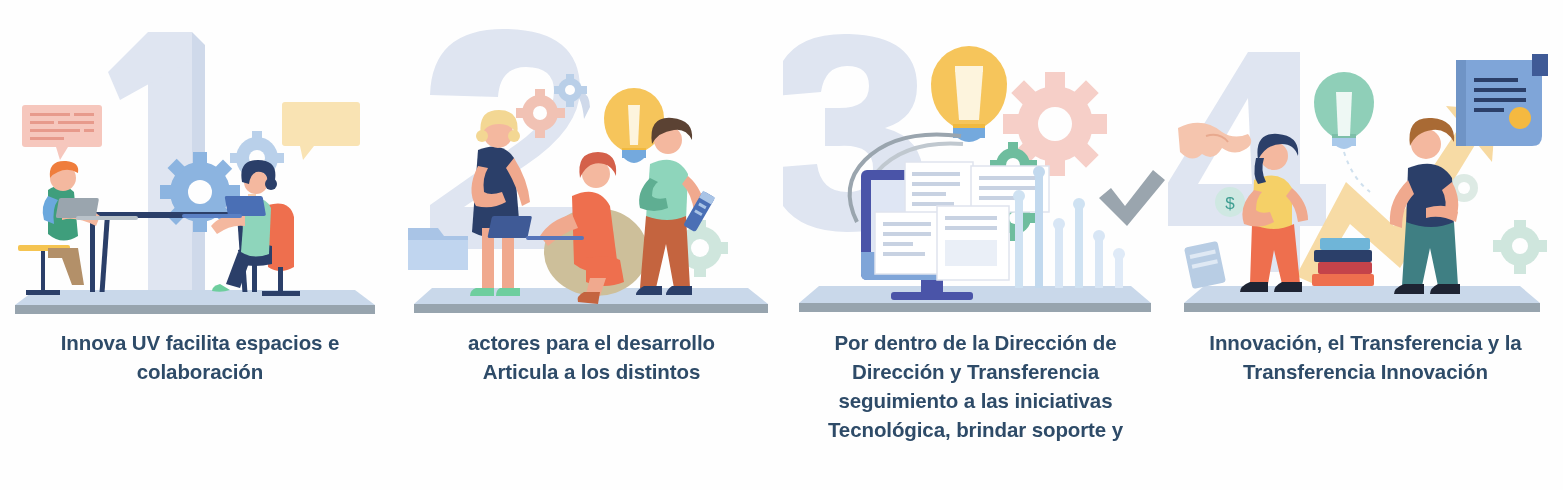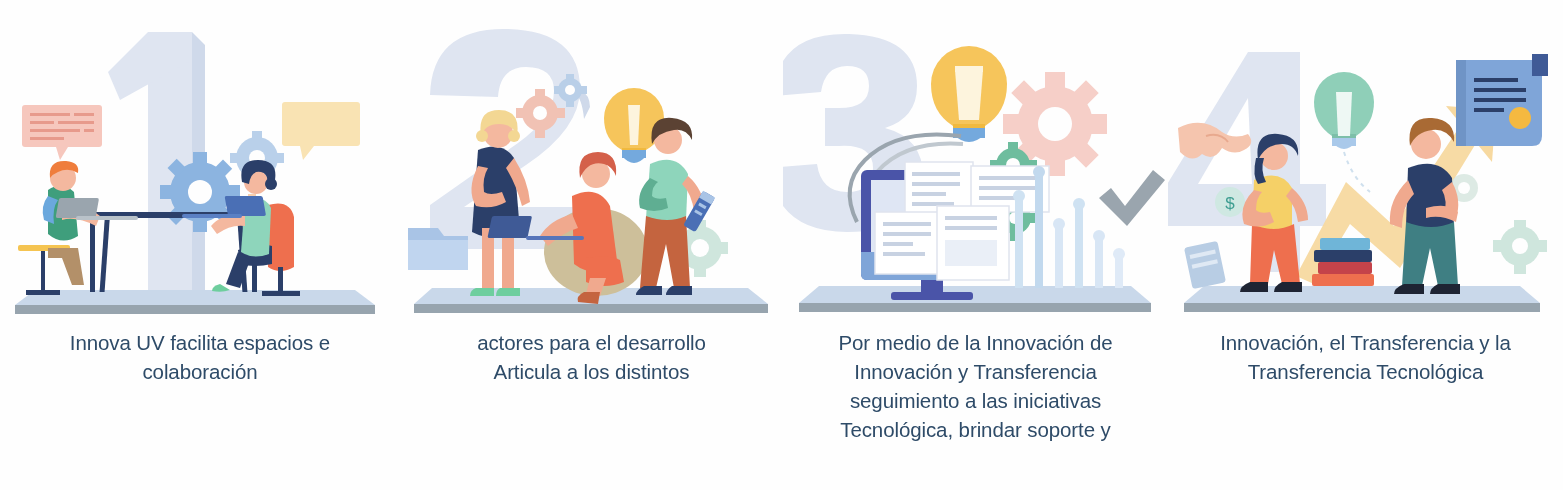--- a/index.html
+++ b/index.html
@@ -36,21 +36,21 @@
   }
   .illus svg { display: block; width: 100%; height: 100%; }
 
   .caption {
     width: 100%;
     text-align: center;
     color: #2e4b68;
     font-size: 20.5px;
     line-height: 1.42;
     letter-spacing: -0.1px;
-    font-weight: 400;
+    font-weight: 700;
     padding: 0 14px;
   }
   .step-1 .caption { padding: 8px 46px 0 46px; }
   .step-2 .caption { padding: 8px 42px 0 42px; }
   .step-3 .caption { padding: 8px 22px 0 22px; }
   .step-4 .caption { padding: 8px 20px 0 20px; }
   .caption .cl { display: block; white-space: nowrap; }
 </style>
 </head>
 <body>
@@ -394,22 +394,22 @@
           <rect x="332" y="258" width="8" height="30" fill="#dfeaf7"></rect>
             <circle cx="336" cy="254" r="6" fill="#dfeaf7"></circle>
         </g>
 
         <g>
           <path d="M316,198 l12,-10 l14,18 l28,-36 l12,10 l-38,46 Z" fill="#9aa5ae"></path>
         </g>
       </svg>
     </div>
     <div class="caption">
-      <span class="cl">Por medio de la Innovación de</span>
-      <span class="cl">Innovación y Transferencia</span>
+      <span class="cl">Por dentro de la Dirección de</span>
+      <span class="cl">Dirección y Transferencia</span>
       <span class="cl">seguimiento a las iniciativas</span>
       <span class="cl">Tecnológica, brindar soporte y</span>
     </div>
   </div>
 
   <div class="step step-4">
     <div class="illus">
       <svg viewBox="0 0 395 320" xmlns="http://www.w3.org/2000/svg">
 
         <g>
@@ -507,17 +507,17 @@
           <path d="M240,180 q-20,20 -18,44 l12,4 q0,-22 12,-34 Z" fill="#f0a98e"></path>
           <path d="M284,182 q10,18 4,36 l-12,-2 q4,-16 -2,-26 Z" fill="#f0a98e"></path>
           <path d="M258,208 q22,-6 32,4 l-2,10 q-16,-8 -30,-4 Z" fill="#f0a98e"></path>
           <circle cx="258" cy="144" r="15" fill="#f4b89f"></circle>
           <path d="M242,146 q-4,-30 22,-28 q24,2 22,24 q-8,-14 -22,-12 q-16,2 -22,16 Z" fill="#a96a34"></path>
         </g>
       </svg>
     </div>
     <div class="caption">
       <span class="cl">Innovación, el Transferencia y la</span>
-      <span class="cl">Transferencia Tecnológica</span>
+      <span class="cl">Transferencia Innovación</span>
     </div>
   </div>
 
 </div>
 
 </body></html>

